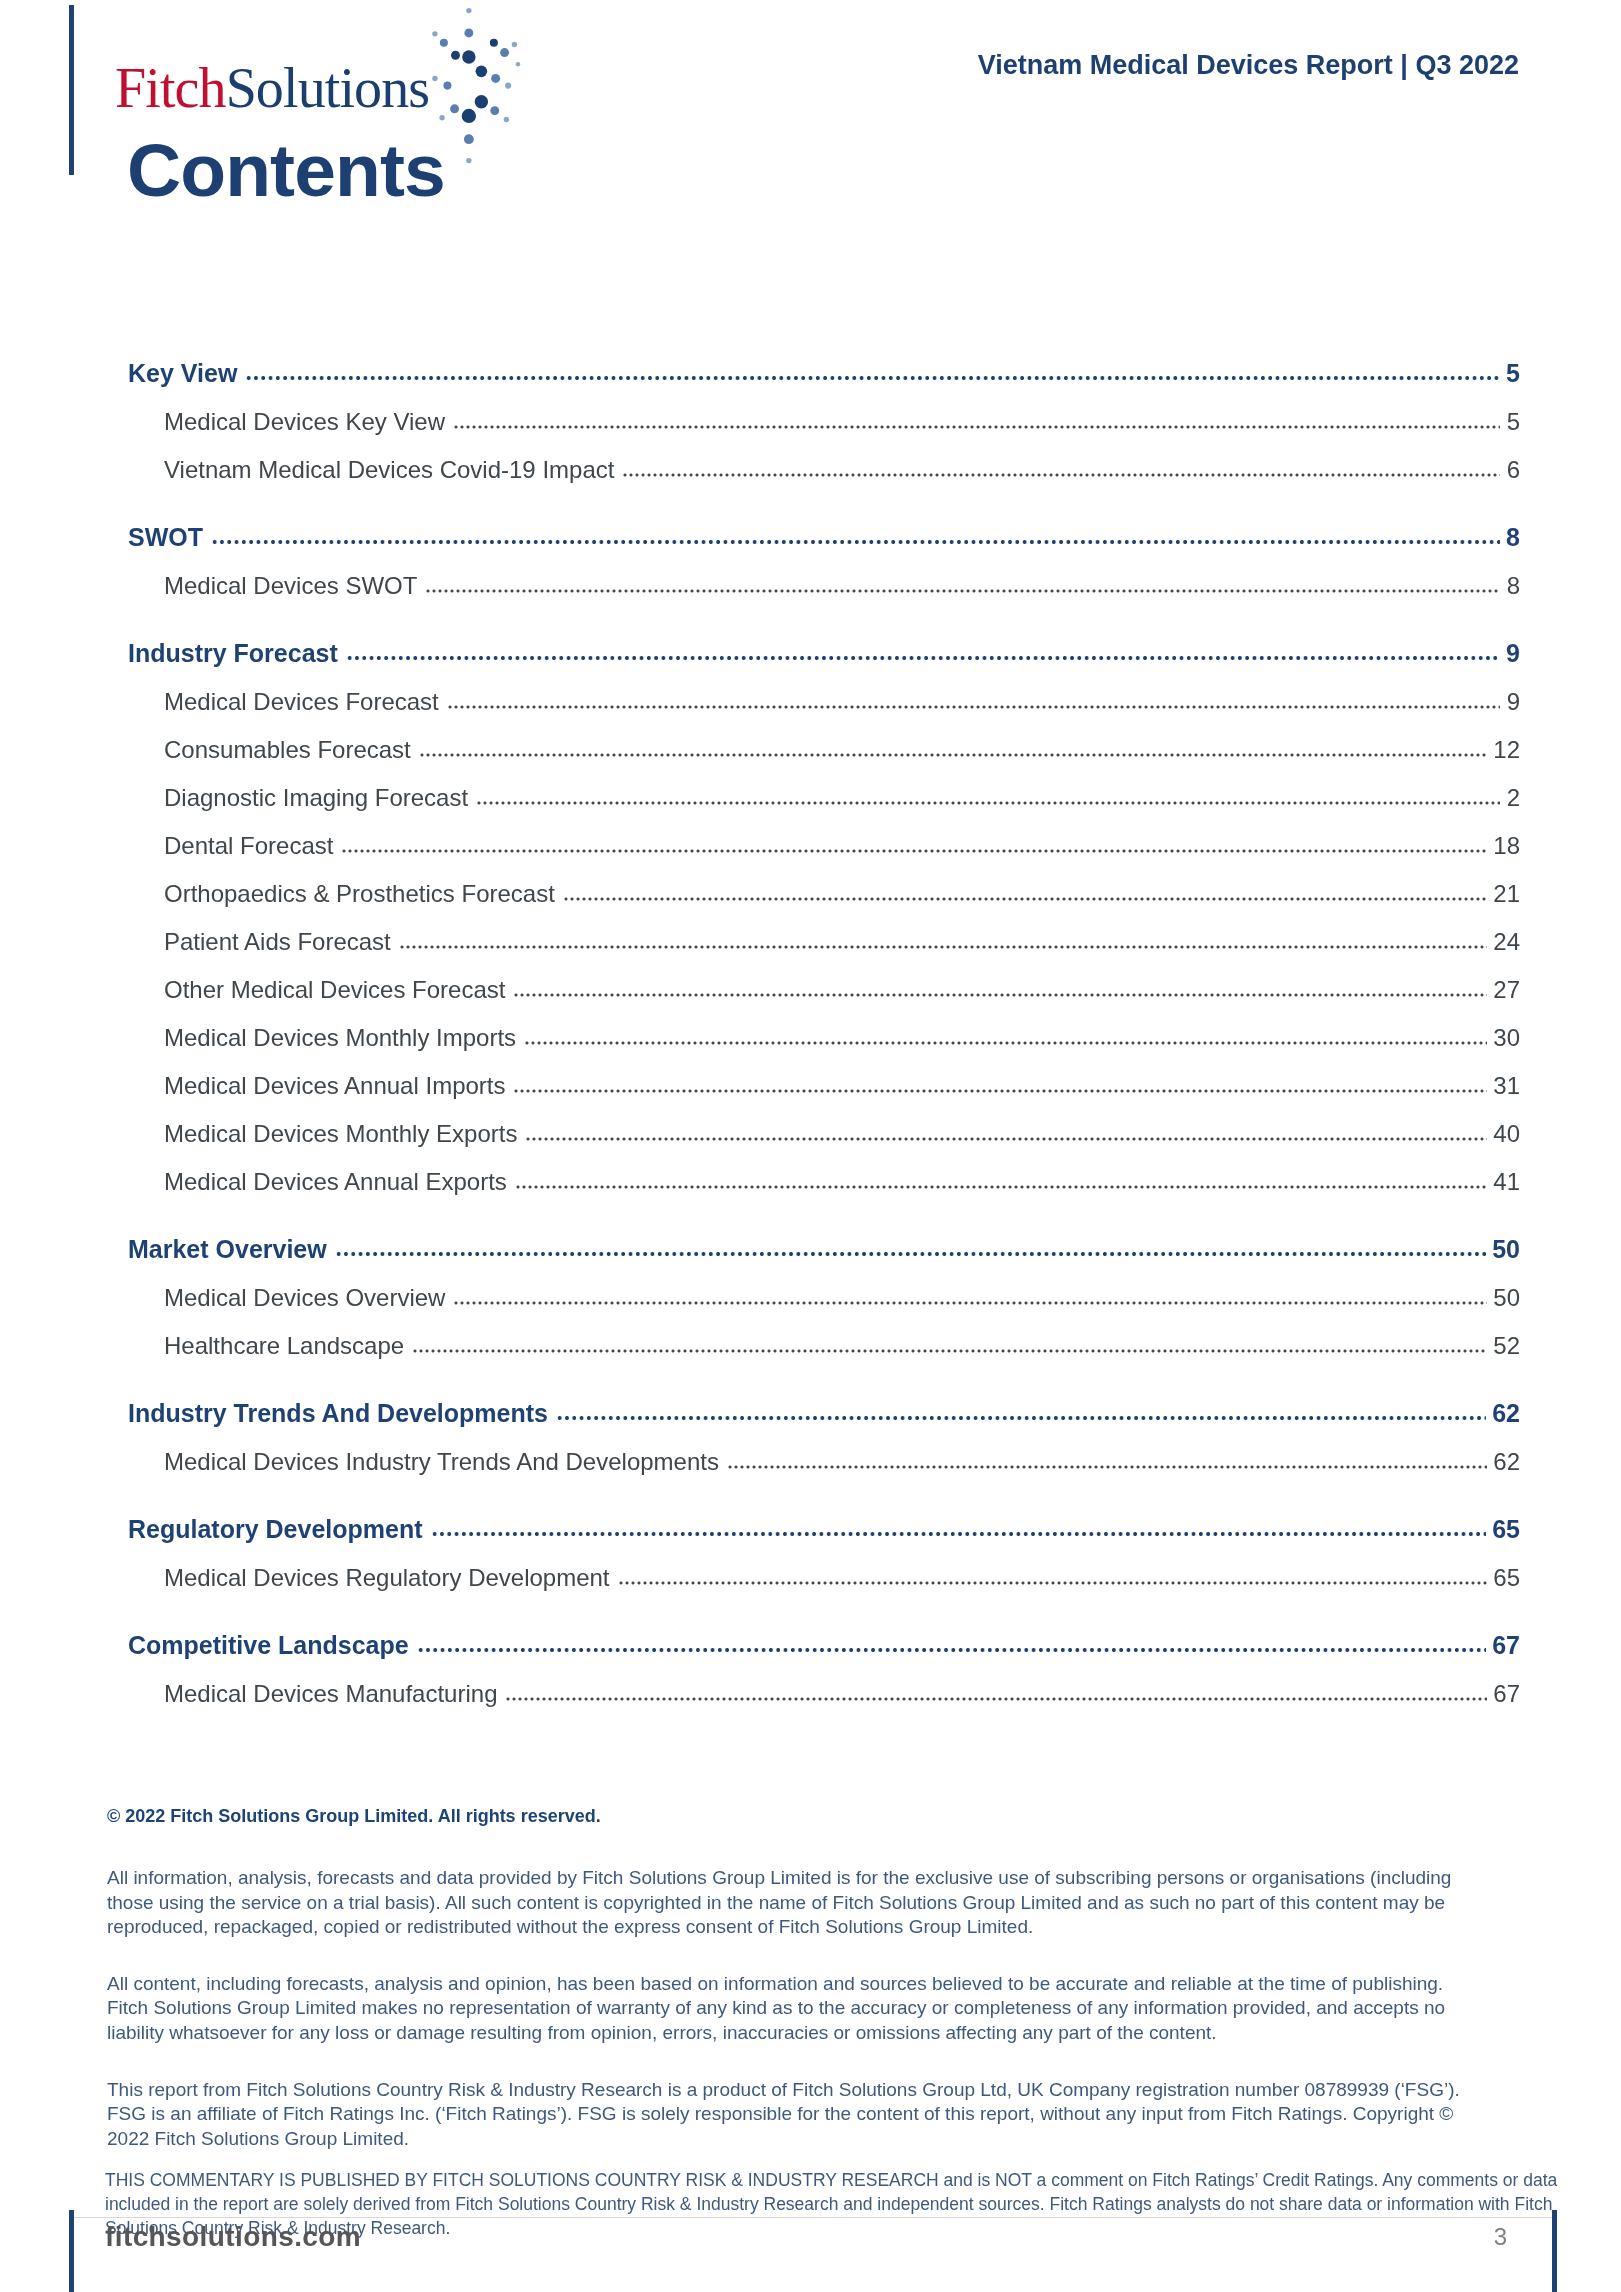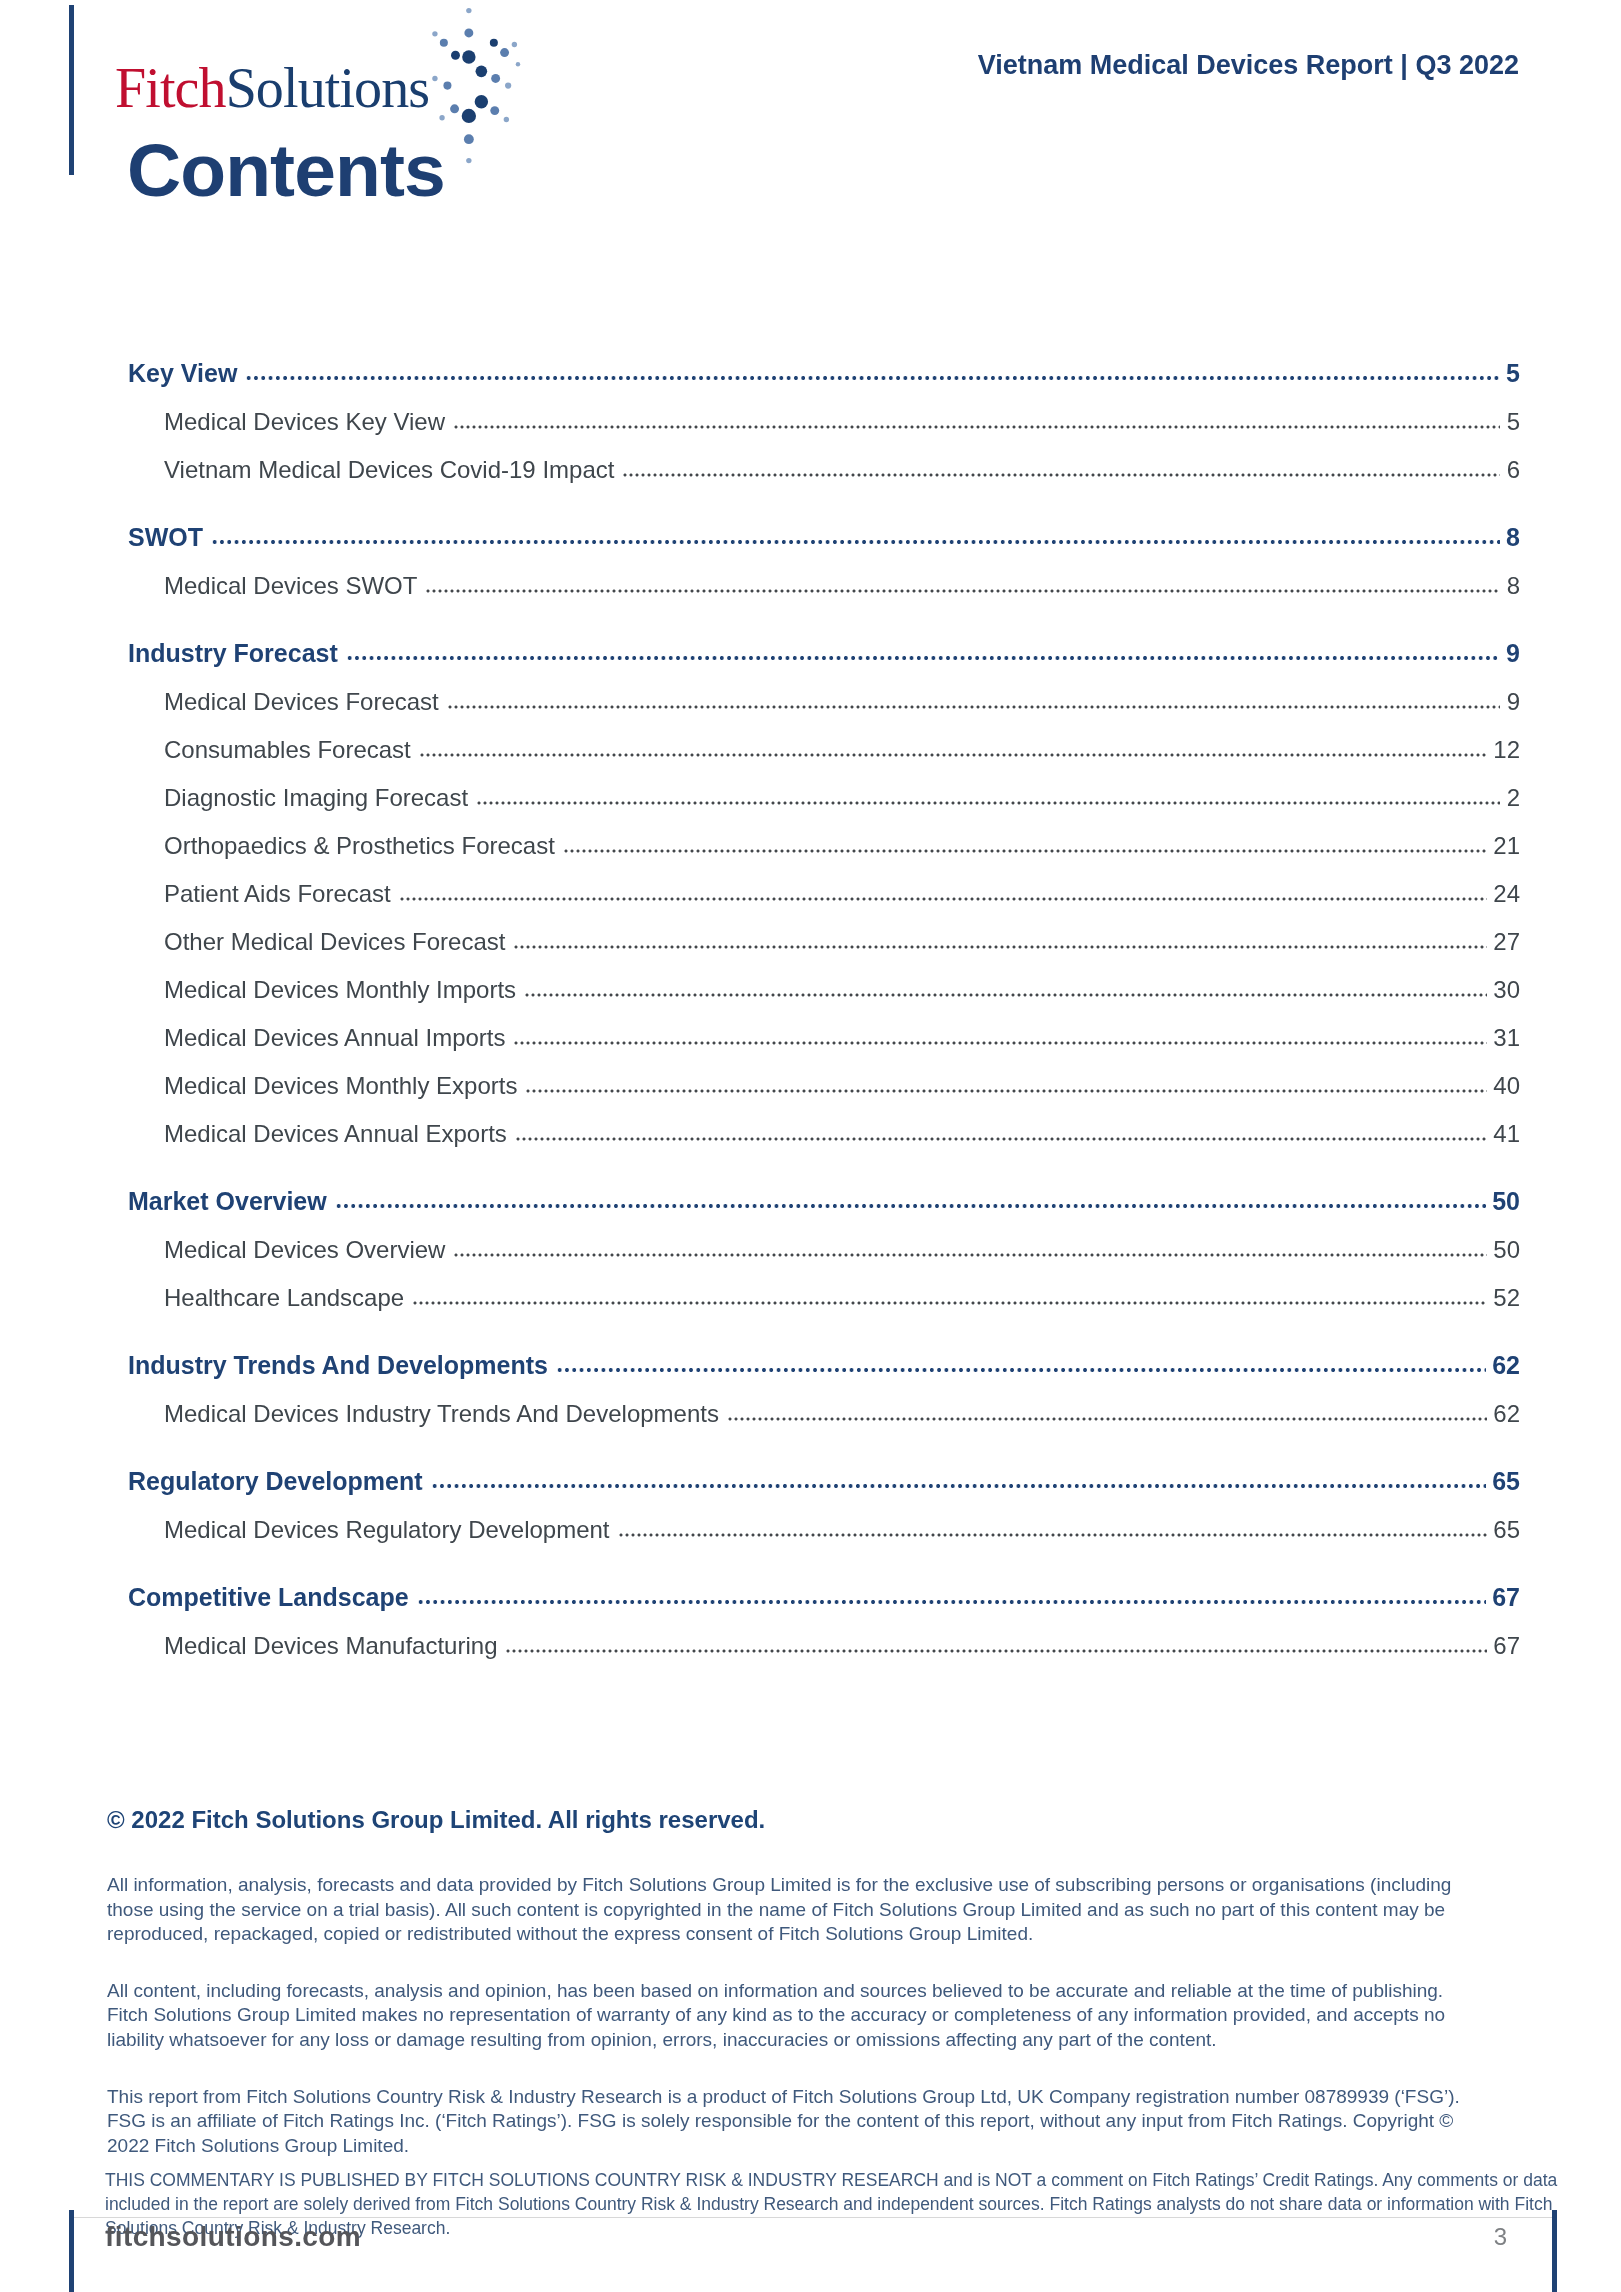--- a/index.html
+++ b/index.html
@@ -24,21 +24,21 @@
   .toc-row.section{height:68px;}
   .toc-label{white-space:nowrap;line-height:1.05;}
   .toc-page{white-space:nowrap;line-height:1.05;}
   .item .toc-label,.item .toc-page{font-size:24px;color:#3f464c;}
   .section .toc-label,.section .toc-page{font-size:25px;font-weight:bold;color:#1f4274;}
   .toc-leader{flex:1;height:10.7px;margin:0 6.3px 3.6px 8px;background-repeat:repeat-x;background-position:left bottom;}
   .item .toc-leader{background-image:radial-gradient(circle,#43474b 1.4px,transparent 1.7px);background-size:6px 8px;}
   .section .toc-leader{background-image:radial-gradient(circle,#1f4274 1.9px,transparent 2.1px);background-size:7.3px 9.9px;}
   
   .legal{position:absolute;left:107px;top:1806px;width:1370px;}
-  .legal-copyright{font-size:24px;font-weight:bold;color:#1e4476;margin:0 0 39px 0;}
+  .legal-copyright{font-size:18px;font-weight:bold;color:#1e4476;margin:0 0 39px 0;}
   .legal p.legal-para{font-size:19px;line-height:24.6px;color:#3f597c;margin:0 0 32px 0;}
   .disclaimer{position:absolute;left:105px;top:2168px;width:1482px;font-size:17.5px;line-height:24px;color:#3f597c;}
   
   .footer-hline{position:absolute;left:69px;top:2217px;width:1488px;height:0.9px;background:#d8d8d8;}
   .footer-bar-left{position:absolute;left:69px;top:2210px;width:4.5px;height:82px;background:#1f4274;}
   .footer-bar-right{position:absolute;left:1552px;top:2210px;width:4.5px;height:82px;background:#1f4274;}
   .footer-domain{position:absolute;left:105px;top:2221px;font-size:28px;font-weight:bold;color:#55565a;letter-spacing:0.4px;}
   .footer-pageno{position:absolute;top:2223px;right:114px;font-size:24px;color:#7e8184;}
 </style>
 </head>
@@ -121,20 +121,25 @@
       <span class="toc-label">Consumables Forecast</span>
       <span class="toc-leader"></span>
       <span class="toc-page">12</span>
     </div>
       <div class="toc-row item">
       <span class="toc-label">Diagnostic Imaging Forecast</span>
       <span class="toc-leader"></span>
       <span class="toc-page">2</span>
     </div>
       <div class="toc-row item">
+      <span class="toc-label">Dental Forecast</span>
+      <span class="toc-leader"></span>
+      <span class="toc-page">18</span>
+    </div>
+      <div class="toc-row item">
       <span class="toc-label">Orthopaedics &amp; Prosthetics Forecast</span>
       <span class="toc-leader"></span>
       <span class="toc-page">21</span>
     </div>
       <div class="toc-row item">
       <span class="toc-label">Patient Aids Forecast</span>
       <span class="toc-leader"></span>
       <span class="toc-page">24</span>
     </div>
       <div class="toc-row item">

